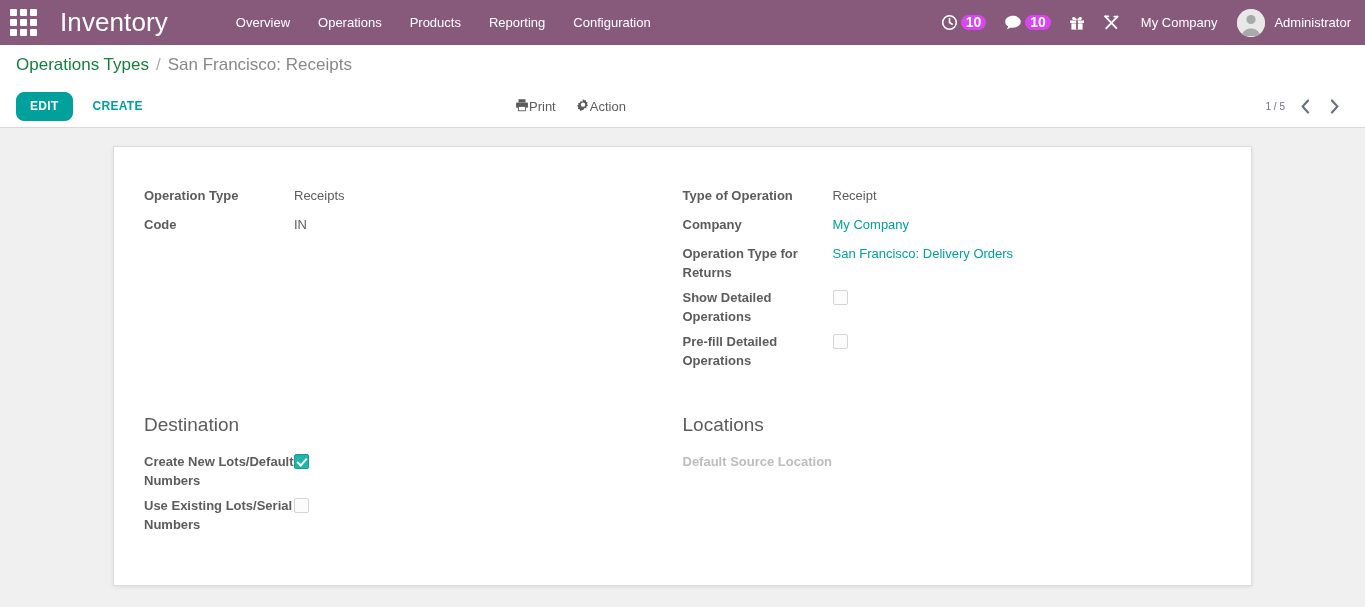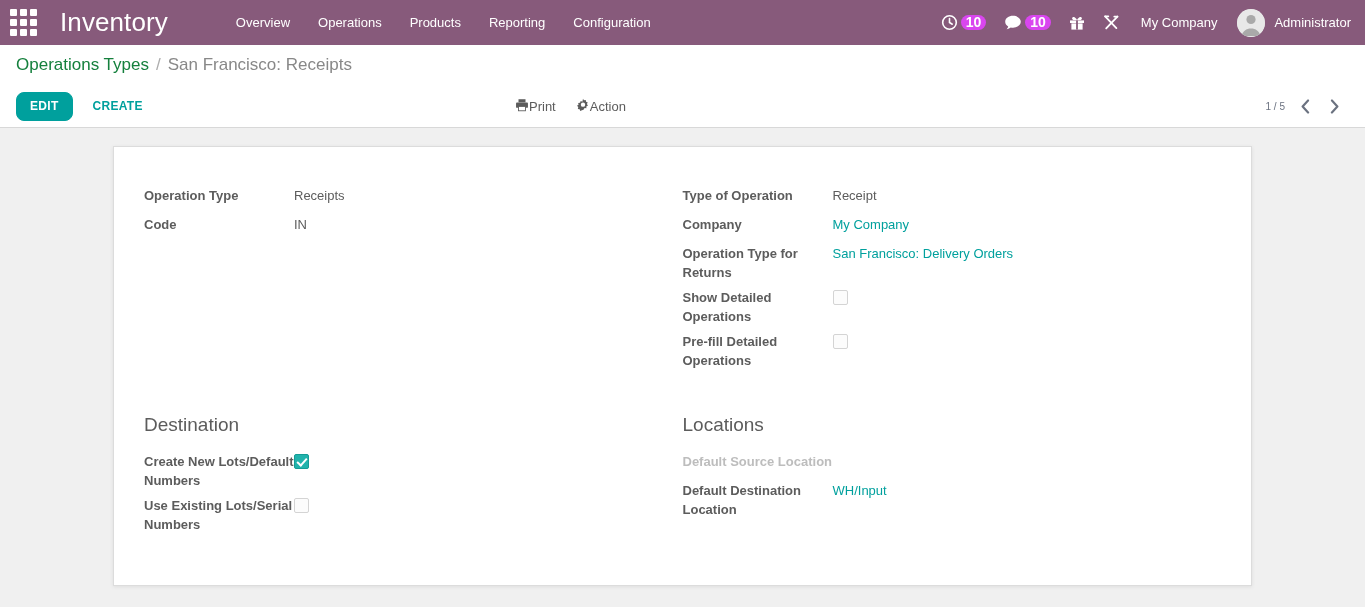--- a/index.html
+++ b/index.html
@@ -516,22 +516,18 @@
       </div>
 
       <div class="form-col">
         <div class="group-title">Locations</div>
 
         <div class="field-row">
           <div class="field-label muted">Default Source Location</div>
           <div class="field-value"></div>
         </div>
 
-        <div class="field-row">
-          <div class="field-label">Default Destination Location</div>
-          <div class="field-value link">WH/Input</div>
-        </div>
       </div>
 
     </div>
 
   </div>
 </div>
 
 </body></html>

